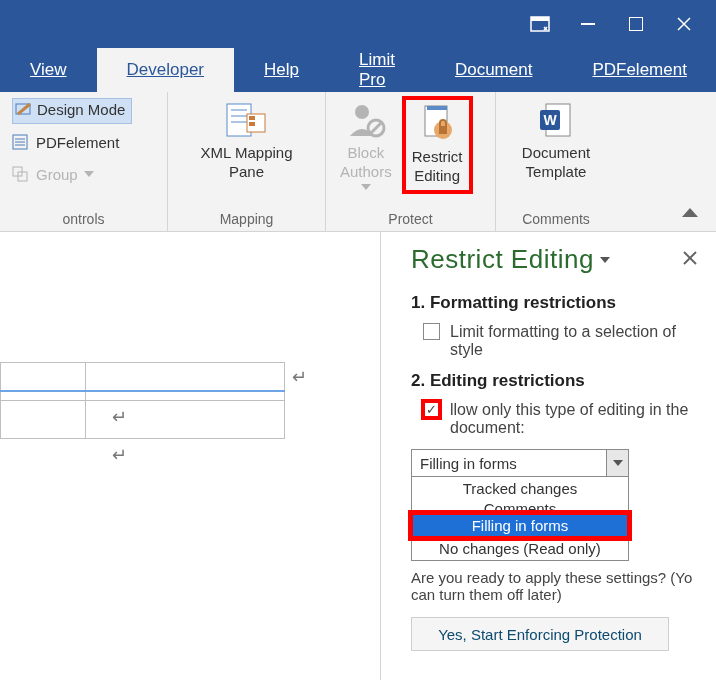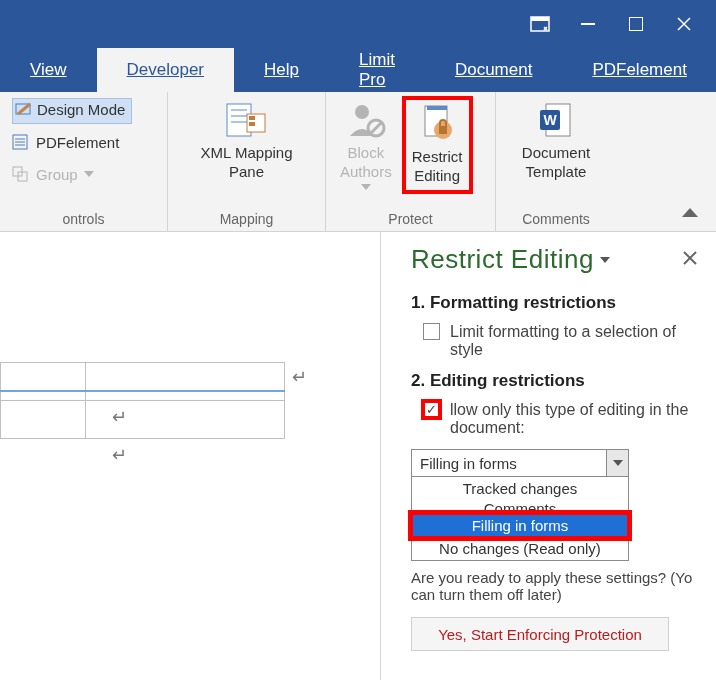--- a/index.html
+++ b/index.html
@@ -62,21 +62,21 @@
   .combo { margin: 12px 0 0 0; width: 218px; border: 1px solid #8a8a8a; height: 28px; display:flex; align-items:center; }
   .combo .val { flex: 1; padding: 0 8px; font-size: 15px; }
   .combo .drop { width: 22px; height: 100%; background: #e7e7e7; border-left:1px solid #8a8a8a; display:flex;align-items:center;justify-content:center; }
 
   .listbox { width: 218px; border: 1px solid #8a8a8a; border-top:none;text-align:center; }
   .opt { padding: 3px 8px; font-size: 15px; background:#fff; }
   .opt.sel { background: #1e6fd6; color: #fff; }
   .red-thick { outline: 5px solid #f00; outline-offset: -1px; }
 
   .apply-txt { font-size: 15px; color:#444; margin-top: 8px; }
-  .enforce-btn { margin-top: 14px; width: 258px; height: 34px; border: 1px solid #cfcfcf; background: #f5f5f5; color:#b91c1c; font-size: 15px; }
+  .enforce-btn { margin-top: 14px; width: 258px; height: 34px; border: 1px solid #cfcfcf; background: #f5f5f5; color:#0c4a6e; font-size: 15px; }
 
   .caret-down { width:0;height:0;border-left:5px solid transparent;border-right:5px solid transparent;border-top:6px solid #555; display:inline-block; }
   .caret-up-lg { width:0;height:0;border-left:8px solid transparent;border-right:8px solid transparent;border-bottom:9px solid #666; display:inline-block; }
 </style>
 </head>
 <body>
 
 <div class="titlebar">
   <div class="win-btn">
     <svg width="20" height="16" viewBox="0 0 20 16">

